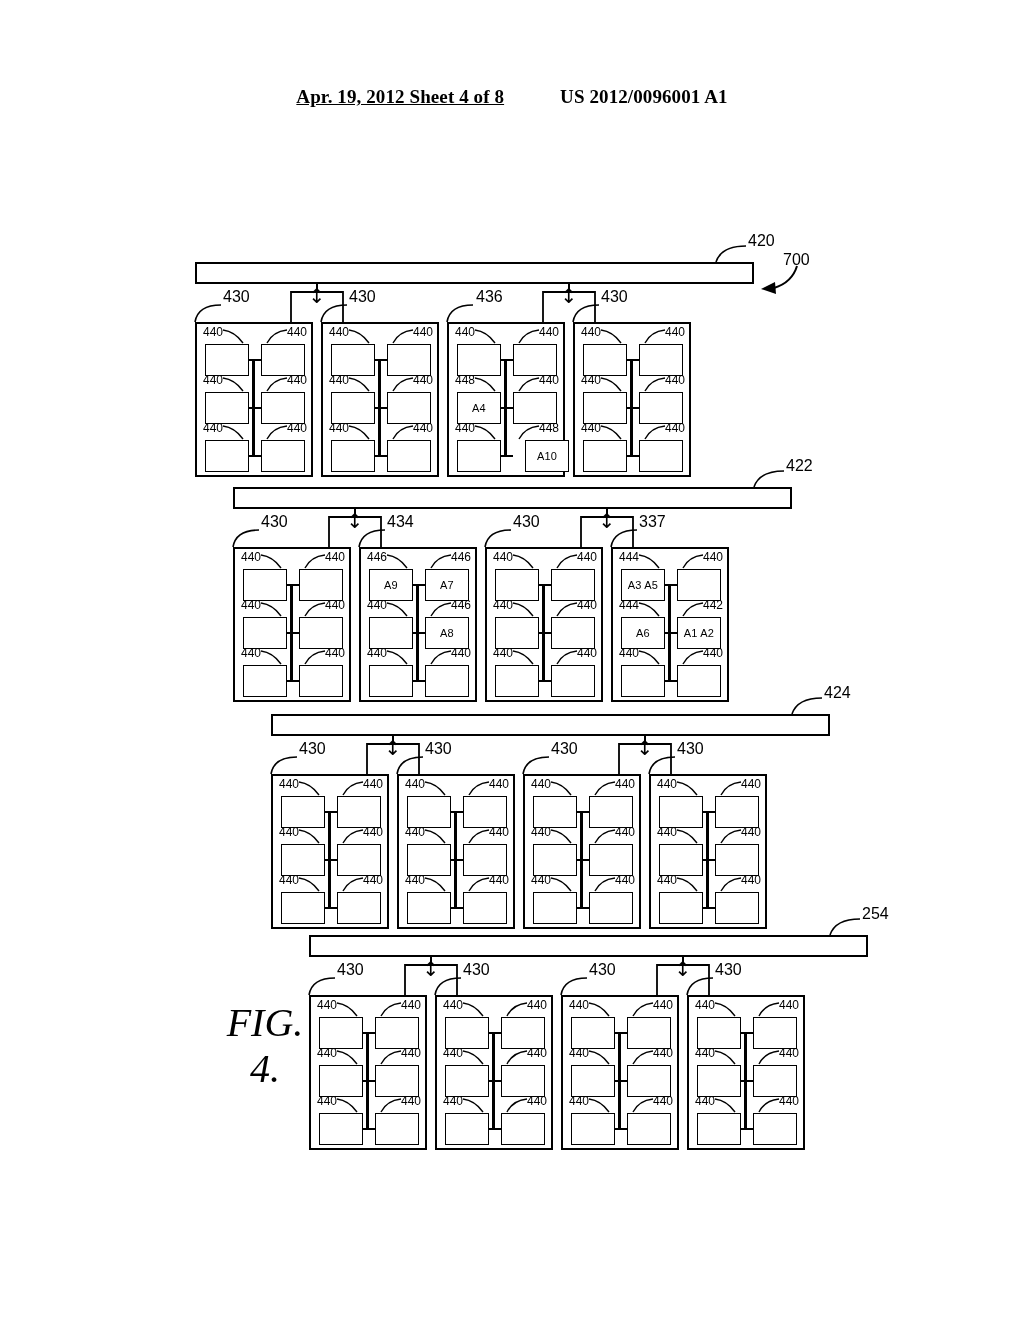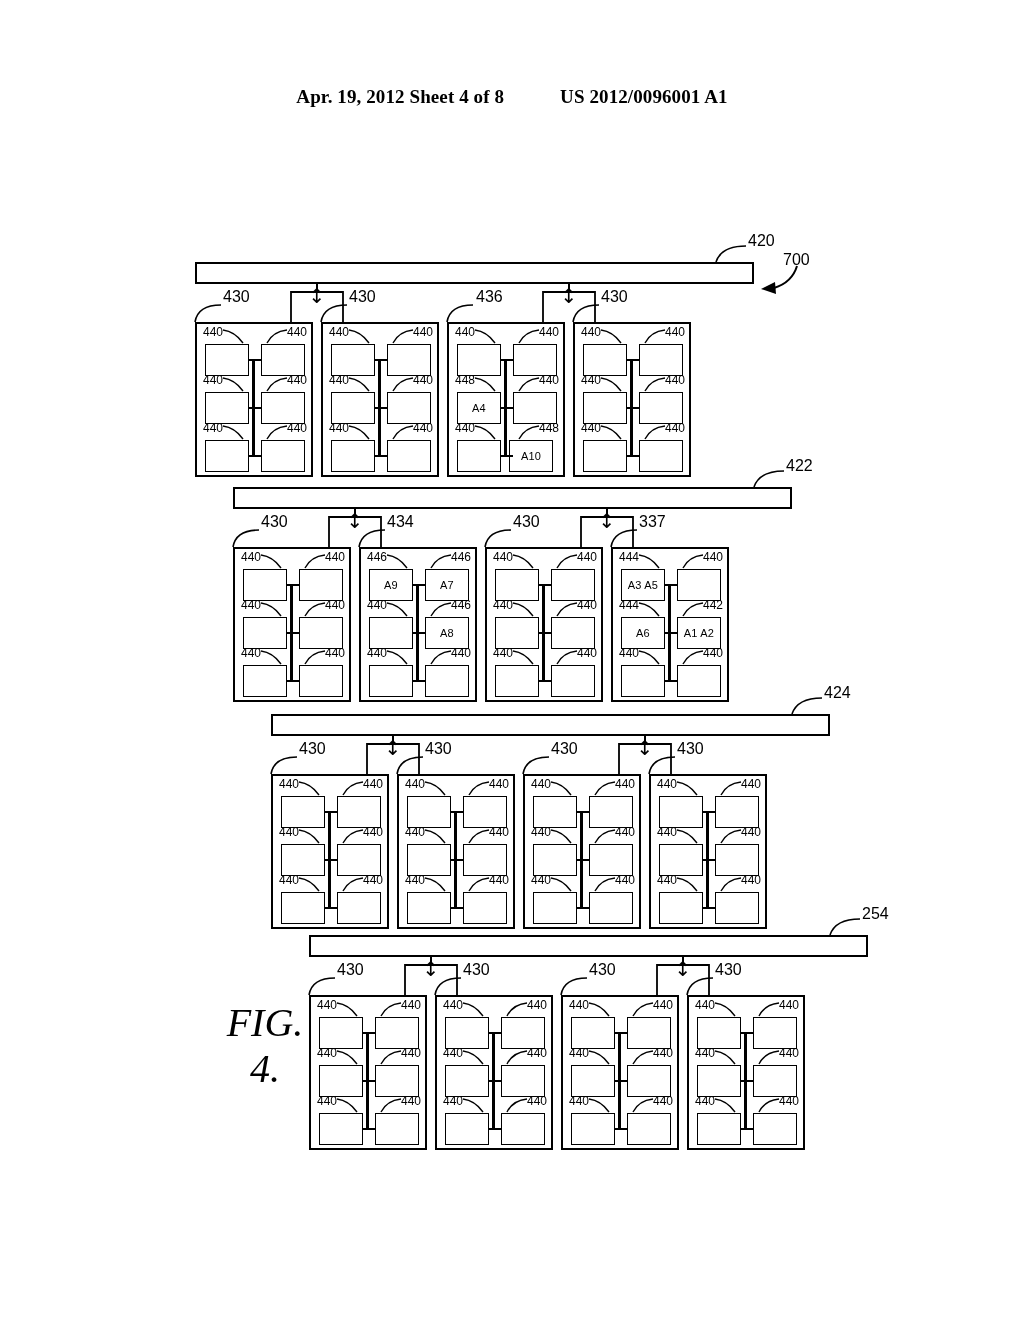--- a/index.html
+++ b/index.html
@@ -17,21 +17,21 @@
     left:0;top:86px;width:1024px;
     display:flex;
     justify-content:center;
     align-items:baseline;
     font-weight:bold;
     font-size:19px;
     letter-spacing:.1px;
     white-space:nowrap;
   }
   #page-header .h-pub{margin-right:48px;}
-  #page-header .h-date{margin-right:56px;}
+  #page-header .h-date{margin-right:56px;text-decoration:underline;}
   #page-header .h-num{}
 
   
   #fig-caption{
     position:absolute;
     left:205px;top:1000px;
     font-family:"Liberation Serif", serif;
     font-style:italic;
     font-size:40px;
     line-height:46px;
@@ -260,21 +260,21 @@
         <svg width="36" height="18" viewBox="0 0 36 18" style="position: absolute; left: 68px; top: 52px;">
           <path d="M2 15 C6 7, 13 3, 22 2" stroke="#000" stroke-width="1.4" fill="none"></path>
         </svg>
         <div class="cell-label" style="left: 90px; top: 49px;">440</div>
         <div class="cell" style="left: 8px; top: 116px;"></div>
         <div class="spine" style="left: 52px; top: 131px; width: 5px; height: 2px;"></div>
         <svg width="36" height="18" viewBox="0 0 36 18" style="position: absolute; left: 24px; top: 100px;">
           <path d="M2 2 C10 3, 17 8, 22 15" stroke="#000" stroke-width="1.4" fill="none"></path>
         </svg>
         <div class="cell-label" style="left: 6px; top: 97px;">440</div>
-        <div class="cell" style="left: 60px; top: 116px;">A10</div>
+        <div class="cell" style="left: 76px; top: 116px;">A10</div>
         <div class="spine" style="left: 57px; top: 131px; width: 7px; height: 2px;"></div>
         <svg width="36" height="18" viewBox="0 0 36 18" style="position: absolute; left: 68px; top: 100px;">
           <path d="M2 15 C6 7, 13 3, 22 2" stroke="#000" stroke-width="1.4" fill="none"></path>
         </svg>
         <div class="cell-label" style="left: 90px; top: 97px;">448</div>
       </div>
       <svg width="44" height="24" viewBox="0 0 44 24" style="position: absolute; left: 443px; top: 300px;">
         <path d="M4 22 C6 10, 16 5, 30 5" stroke="#000" stroke-width="1.6" fill="none"></path>
       </svg>
       <div class="group-label" style="left: 476px; top: 288px;">436</div>

